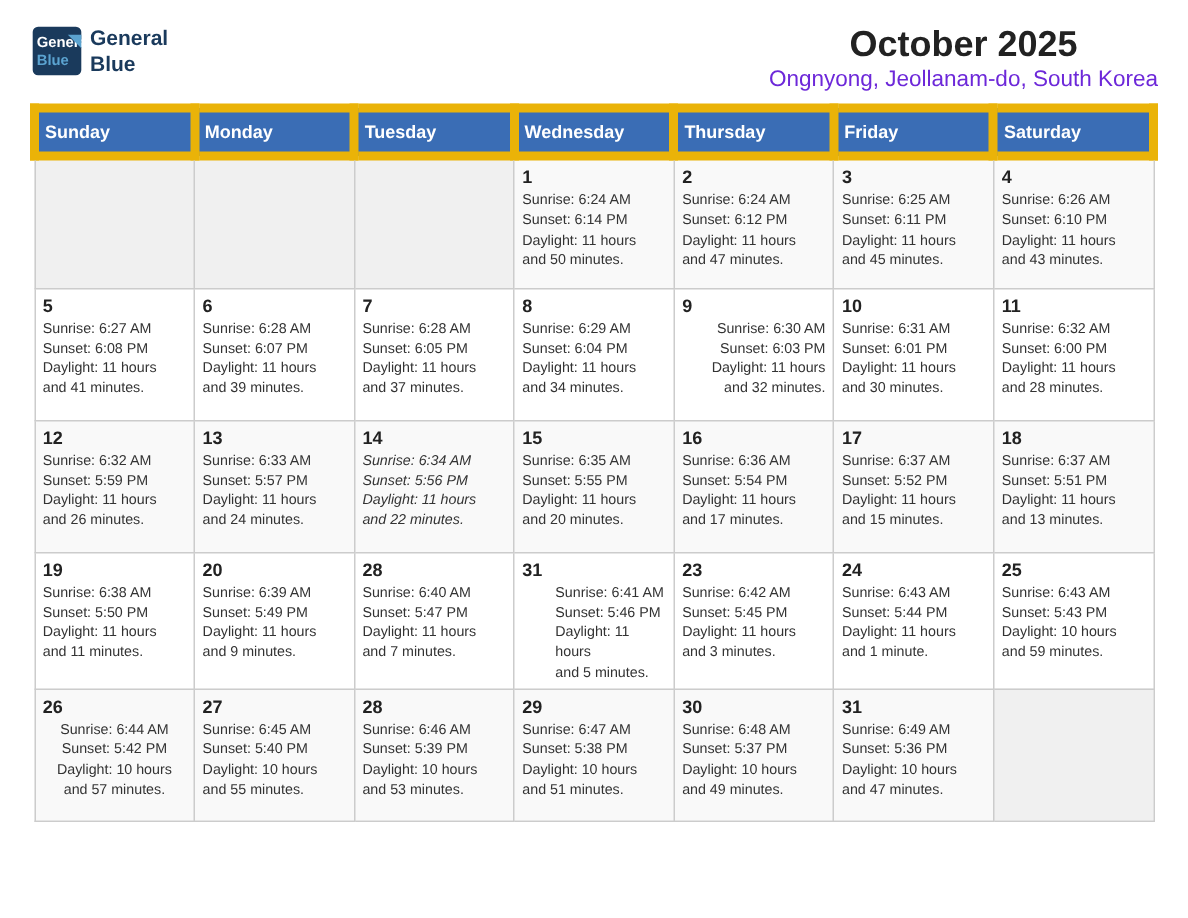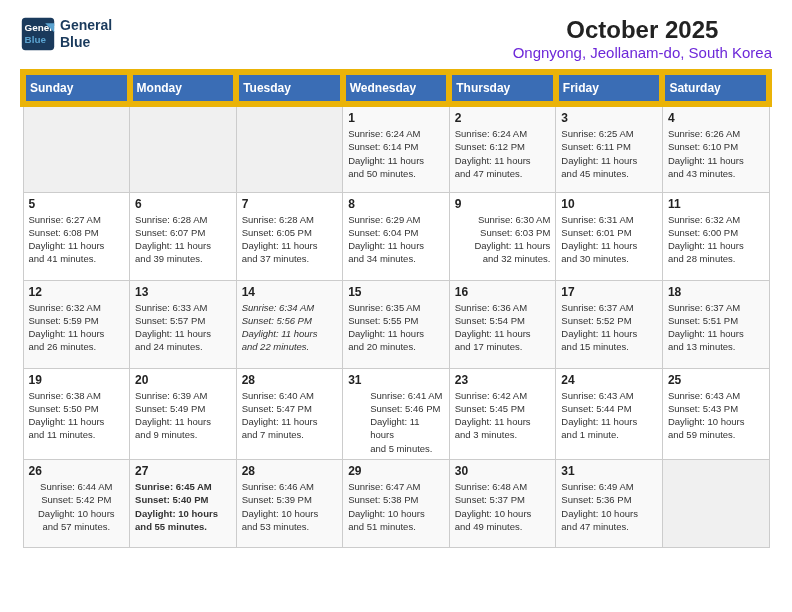--- a/index.html
+++ b/index.html
@@ -314,21 +314,21 @@
       <tr>
         <td>
           <span class="day-num">26</span>
           <div class="cell-content" style="white-space: pre-line; text-align: center;">Sunrise: 6:44 AM
 Sunset: 5:42 PM
 Daylight: 10 hours
 and 57 minutes.</div>
         </td>
         <td>
           <span class="day-num">27</span>
-          <div class="cell-content" style="white-space: pre-line; font-weight: bold;">Sunrise: 6:45 AM
+          <div class="cell-content" style="white-space: pre-line;">Sunrise: 6:45 AM
 Sunset: 5:40 PM
 Daylight: 10 hours
 and 55 minutes.</div>
         </td>
         <td>
           <span class="day-num">28</span>
           <div class="cell-content" style="white-space: pre-line;">Sunrise: 6:46 AM
 Sunset: 5:39 PM
 Daylight: 10 hours
 and 53 minutes.</div>

